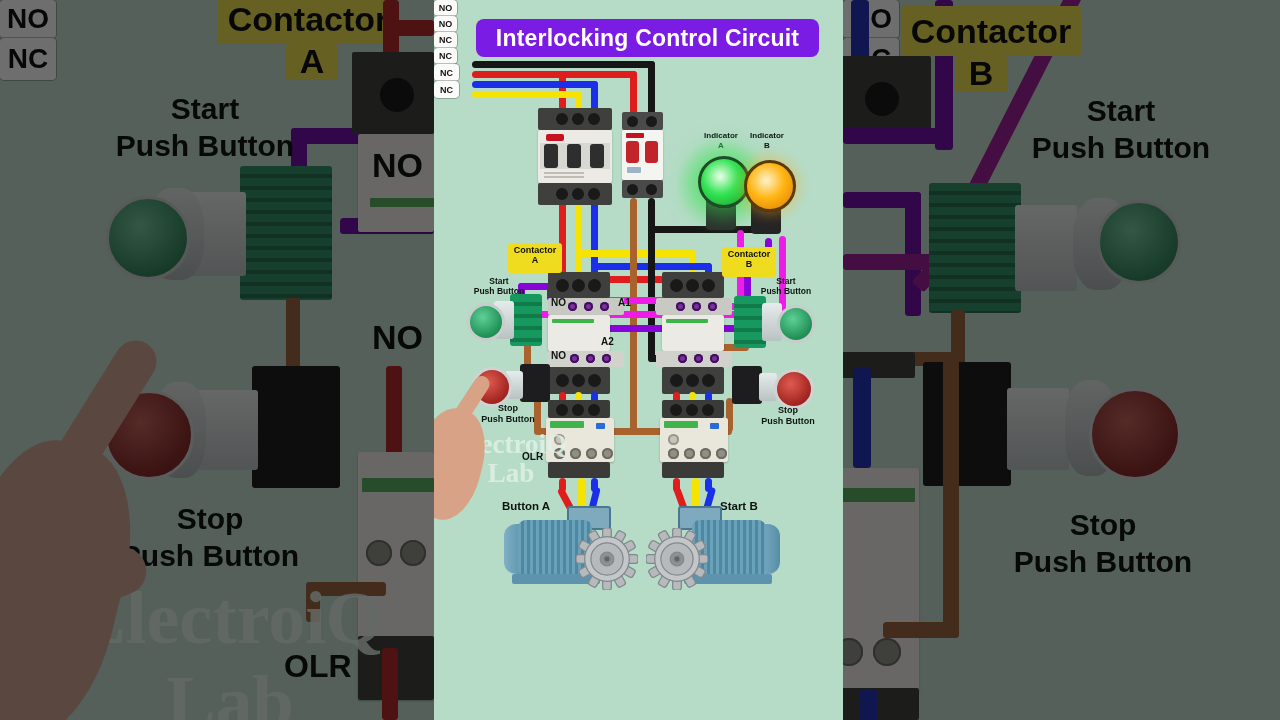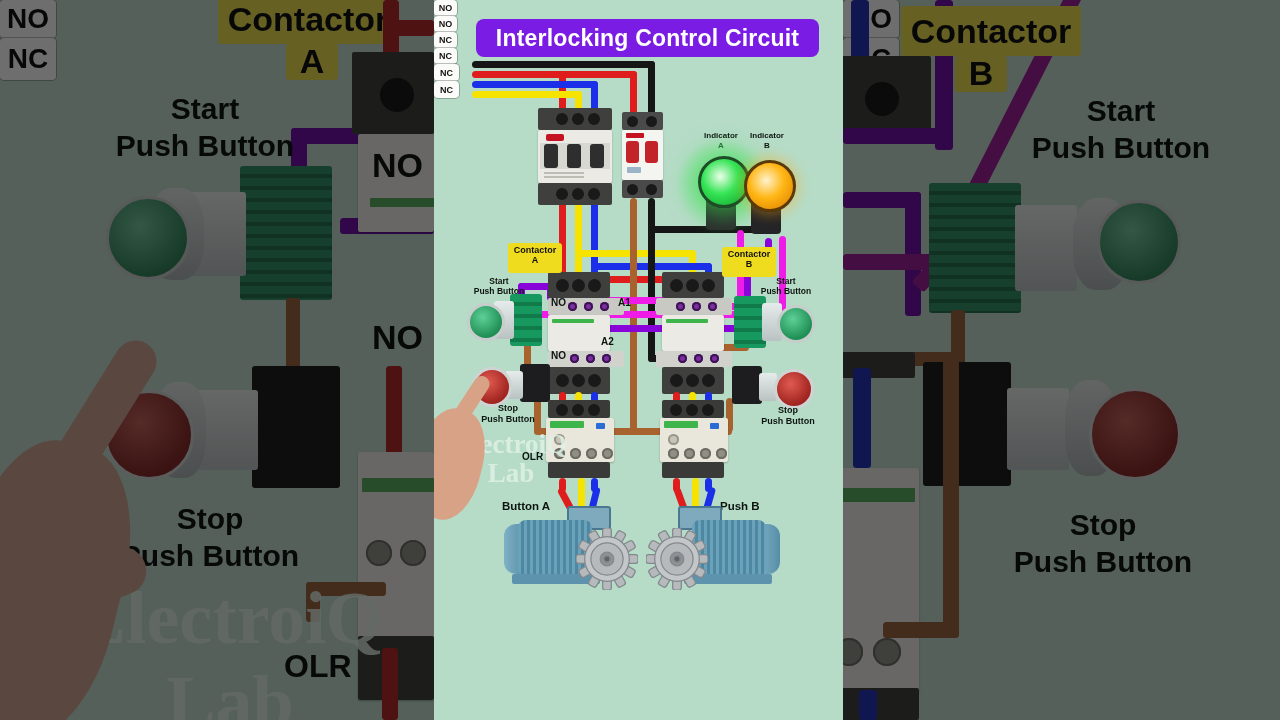--- a/index.html
+++ b/index.html
@@ -429,21 +429,21 @@
     <div class="w" style="left:144px;top:478px;width:7px;height:32px;background:#f6e400;"></div>
     <div class="w" style="left:157px;top:478px;width:7px;height:14px;background:#1b2fe8;"></div>
     <div class="w" style="left:157px;top:487px;width:7px;height:24px;background:#1b2fe8;transform:rotate(14deg);"></div>
     <div class="w" style="left:239px;top:478px;width:7px;height:14px;background:#df1d1c;"></div>
     <div class="w" style="left:243px;top:487px;width:7px;height:24px;background:#df1d1c;transform:rotate(-20deg);"></div>
     <div class="w" style="left:258px;top:478px;width:7px;height:32px;background:#f6e400;"></div>
     <div class="w" style="left:271px;top:478px;width:7px;height:14px;background:#1b2fe8;"></div>
     <div class="w" style="left:272px;top:487px;width:7px;height:24px;background:#1b2fe8;transform:rotate(16deg);"></div>
 
     <div class="abs lbl" style="left:68px;top:500px;font-size:11.5px;">Button A</div>
-    <div class="abs lbl" style="left:286px;top:500px;font-size:11.5px;">Push B</div>
+    <div class="abs lbl" style="left:286px;top:500px;font-size:11.5px;">Start B</div>
 
     <div class="jbox" style="left:133px;top:506px;width:40px;height:20px;"></div>
     <div class="motor-cap" style="left:70px;top:524px;width:22px;height:50px;border-radius:12px 0 0 12px;"></div>
     <div class="motor-body" style="left:84px;top:520px;width:74px;height:56px;"></div>
     <div class="motor-foot" style="left:78px;top:574px;width:88px;height:10px;"></div>
     <svg class="abs" style="left:142px;top:528px;" width="62" height="62" viewBox="-50 -50 100 100">
       <g fill="#b6babd" stroke="#83888c" stroke-width="2">
         <rect x="-7" y="-50" width="14" height="22" rx="4"></rect>
           <rect x="-7" y="-50" width="14" height="22" rx="4" transform="rotate(30)"></rect>
         <rect x="-7" y="-50" width="14" height="22" rx="4" transform="rotate(60)"></rect>

